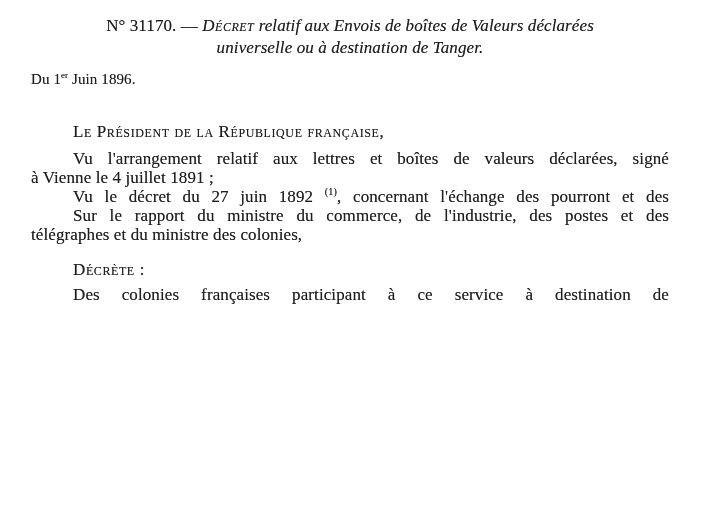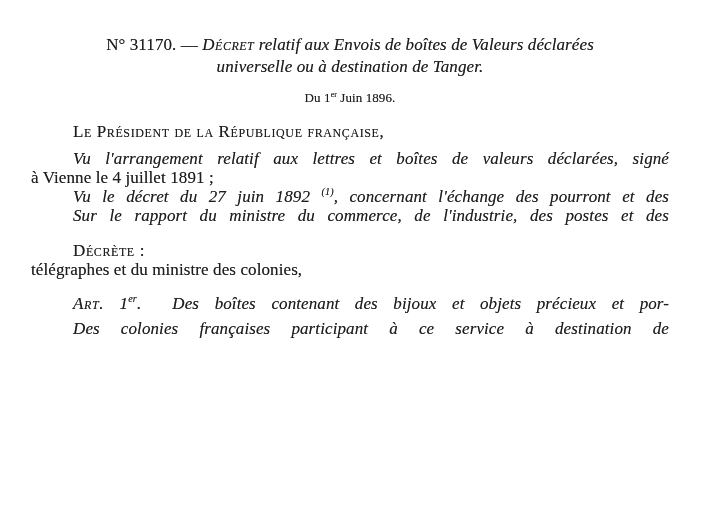--- a/index.html
+++ b/index.html
@@ -7,21 +7,21 @@
     padding: 0;
     background: #ffffff;
   }
   .page {
     position: relative;
     width: 705px;
     height: 528px;
     box-sizing: border-box;
     background: #ffffff;
     overflow: hidden;
-    padding: 34px 36px 0 31px;
+    padding: 15px 36px 0 31px;
     font-family: "Liberation Serif", "DejaVu Serif", serif;
     color: #1e1e1e;
     font-size: 17px;
     letter-spacing: 0.1px;
     text-shadow: 0 0 0.5px rgba(25,25,25,0.55);
   }
   
   .heading {
     text-align: center;
     font-size: 17px;
@@ -32,44 +32,43 @@
   .sc {
     font-variant: small-caps;
     letter-spacing: 0.6px;
   }
   .sc-italic {
     font-style: italic;
     font-variant: small-caps;
     letter-spacing: 0.5px;
   }
   .dateline {
-    text-align: center;
-    font-size: 13px;
+    text-align: left;
+    font-size: 15px;
     line-height: 18px;
     margin-top: 11px;
   }
   sup {
     font-size: 60%;
     line-height: 0;
     vertical-align: super;
   }
   
   .bodytext {
-    margin-top: 14px;
+    margin-top: 33px;
   }
   .line {
     line-height: 19px;
     text-align: left;
   }
   .jline {
     line-height: 19px;
     text-align: justify;
     text-align-last: justify;
     text-justify: inter-word;
-    font-style: italic;
   }
   .indent { text-indent: 42px; }
   .salutation {
     line-height: 21px;
     margin-bottom: 7px;
   }
   .gap-md { margin-top: 16px; }
   .gap-lg { margin-top: 15px; }
   .gap-sm { margin-top: 6px; }
   .footnote {
@@ -103,25 +102,22 @@
     <div class="line indent sc salutation">Le Président de la République française,</div>
 
     <div class="jline indent">Vu l'arrangement relatif aux lettres et boîtes de valeurs déclarées, signé</div>
     <div class="line">à Vienne le 4 juillet 1891 ;</div>
 
 
     <div class="jline indent"><span>Vu le décret du 27 juin 1892</span>
       <sup>(1)</sup><span>, concernant l'échange des pourront et des</span></div>
 
     <div class="jline indent">Sur le rapport du ministre du commerce, de l'industrie, des postes et des</div>
+    <div class="line">télégraphes et du ministre des colonies,</div>
+
     <div class="line indent sc gap-md">Décrète :</div>
 
-    <div class="line">télégraphes et du ministre des colonies,</div>
-
-    <div class="jline indent gap-lg"><span class="sc">Art.</span>
-      <span>1</span><sup>er</sup><span>.</span>&nbsp;
-      <span>Des boîtes contenant des bijoux et objets précieux et por-</span></div>
 
     <div class="jline indent gap-sm">Des colonies françaises participant à ce service à destination de</div>
 
 
   </div>
 </div>
 
 </body></html>

